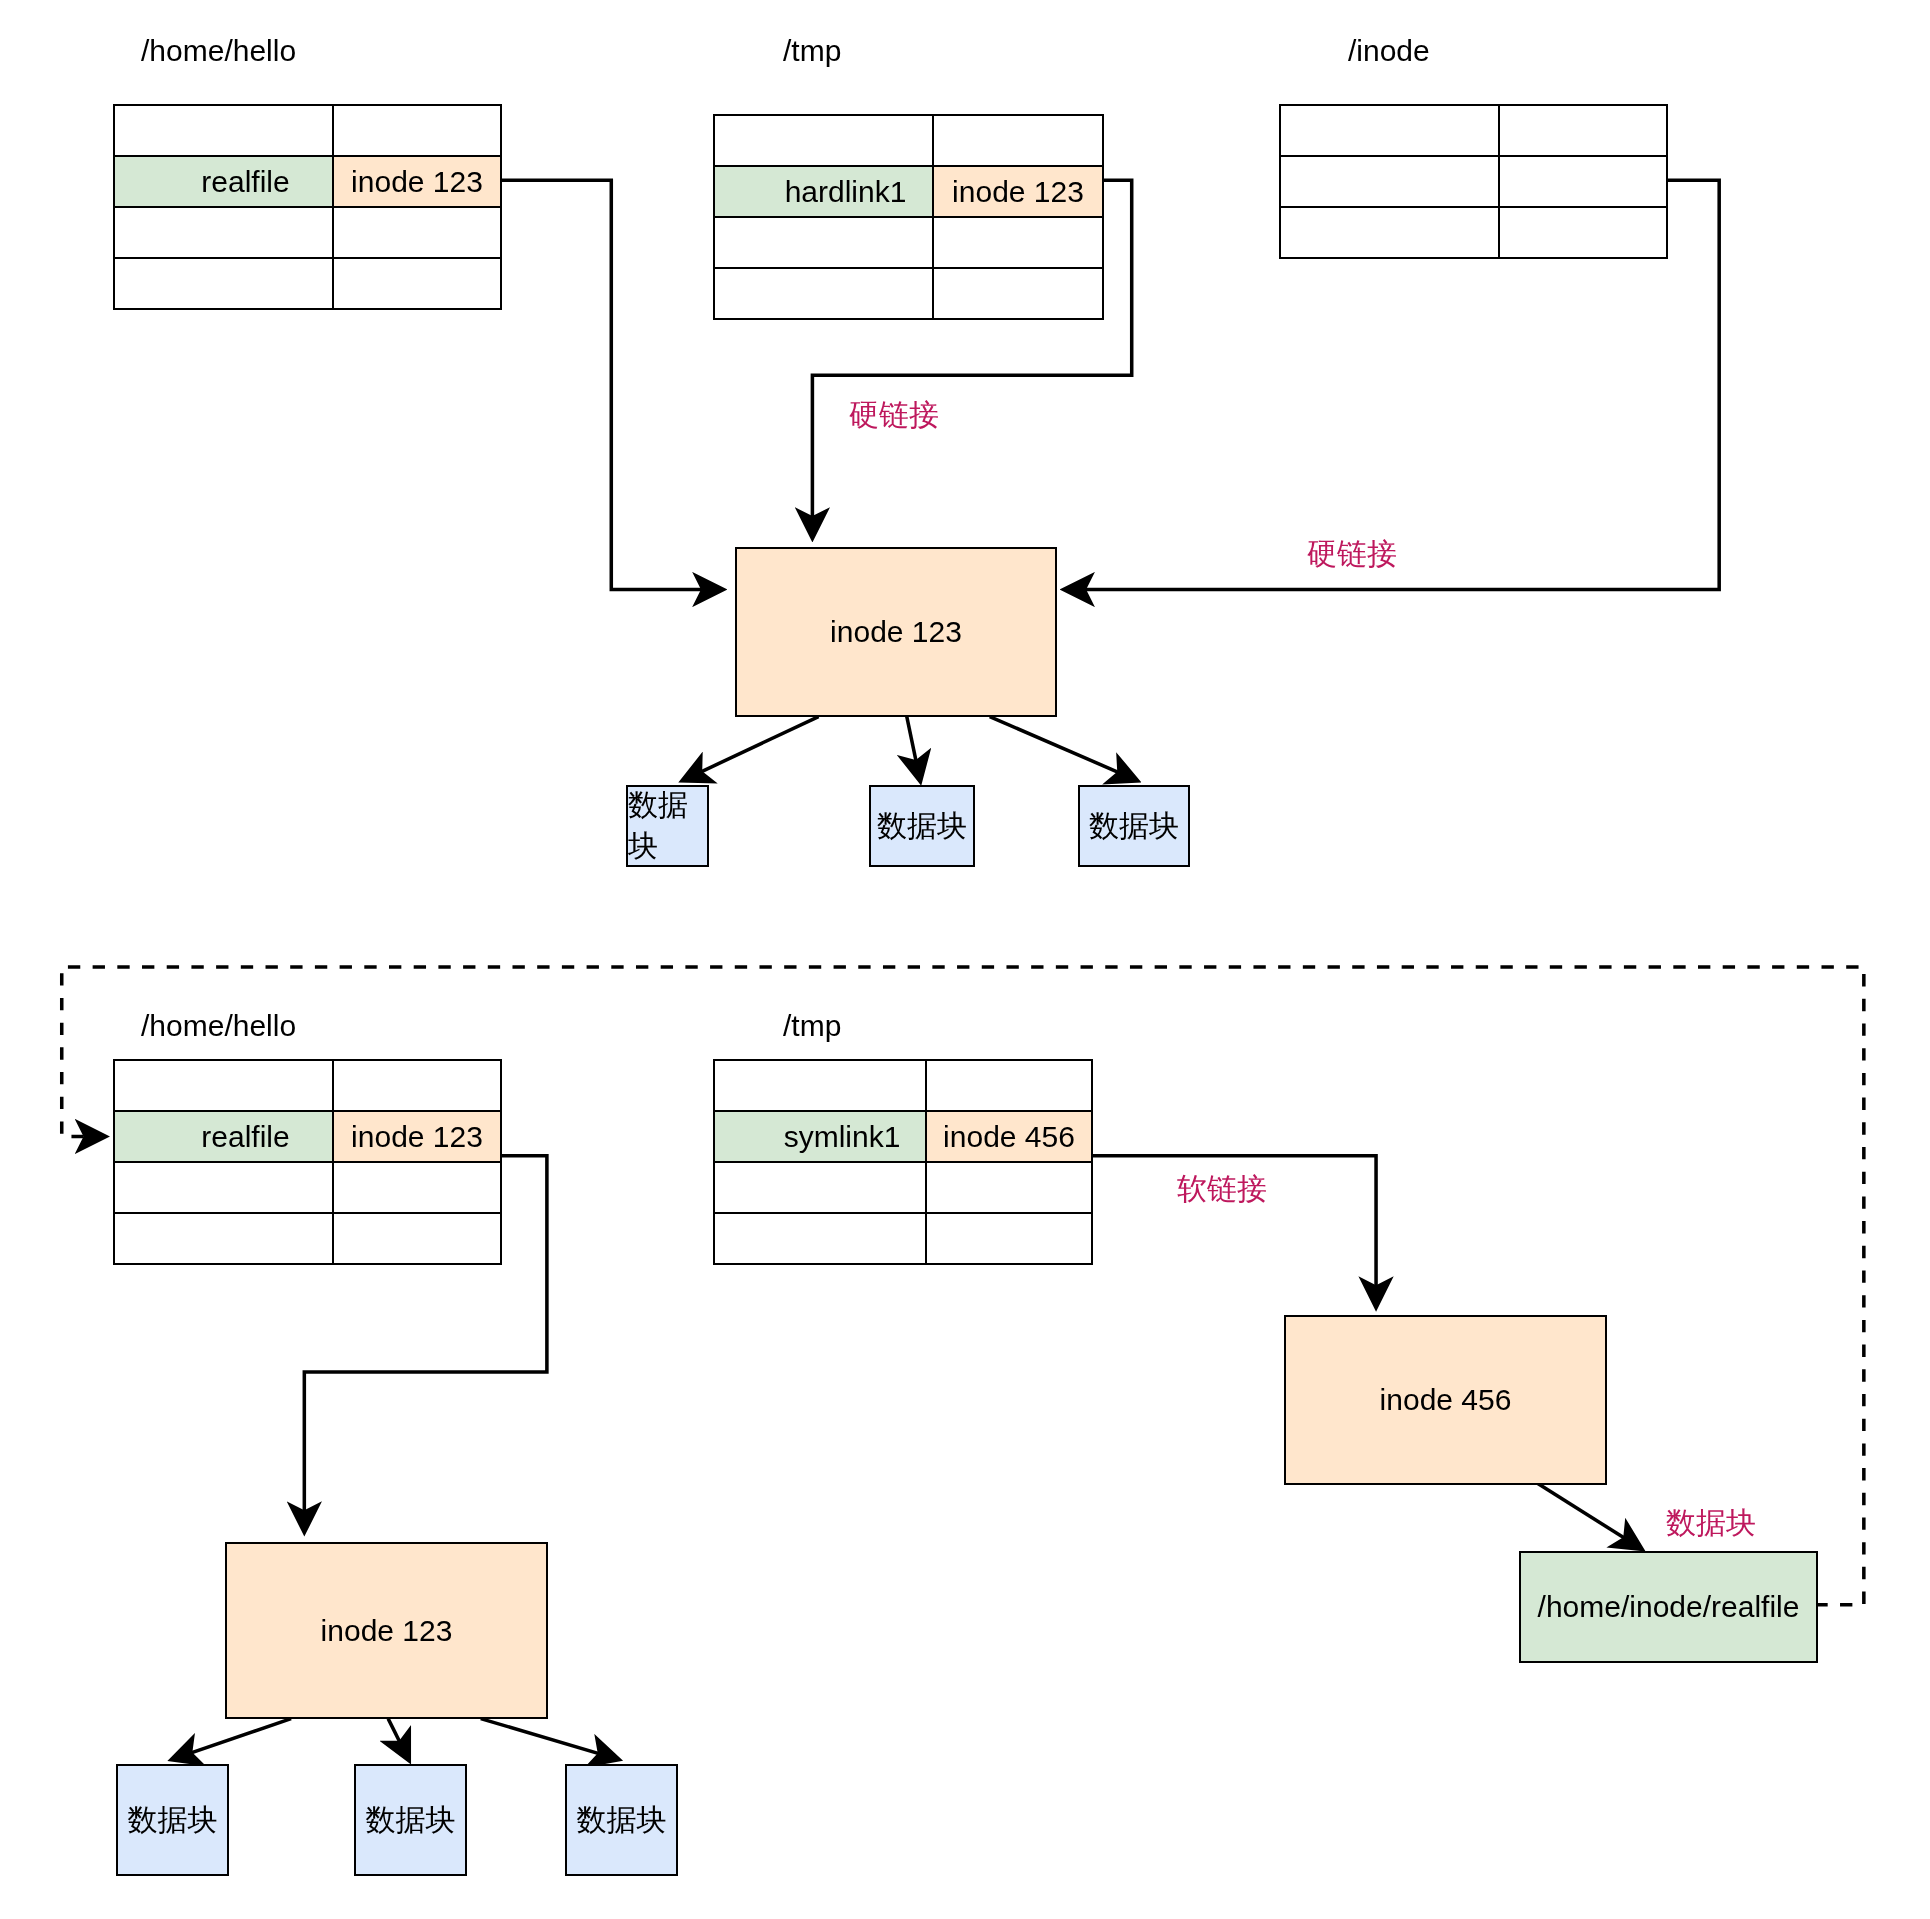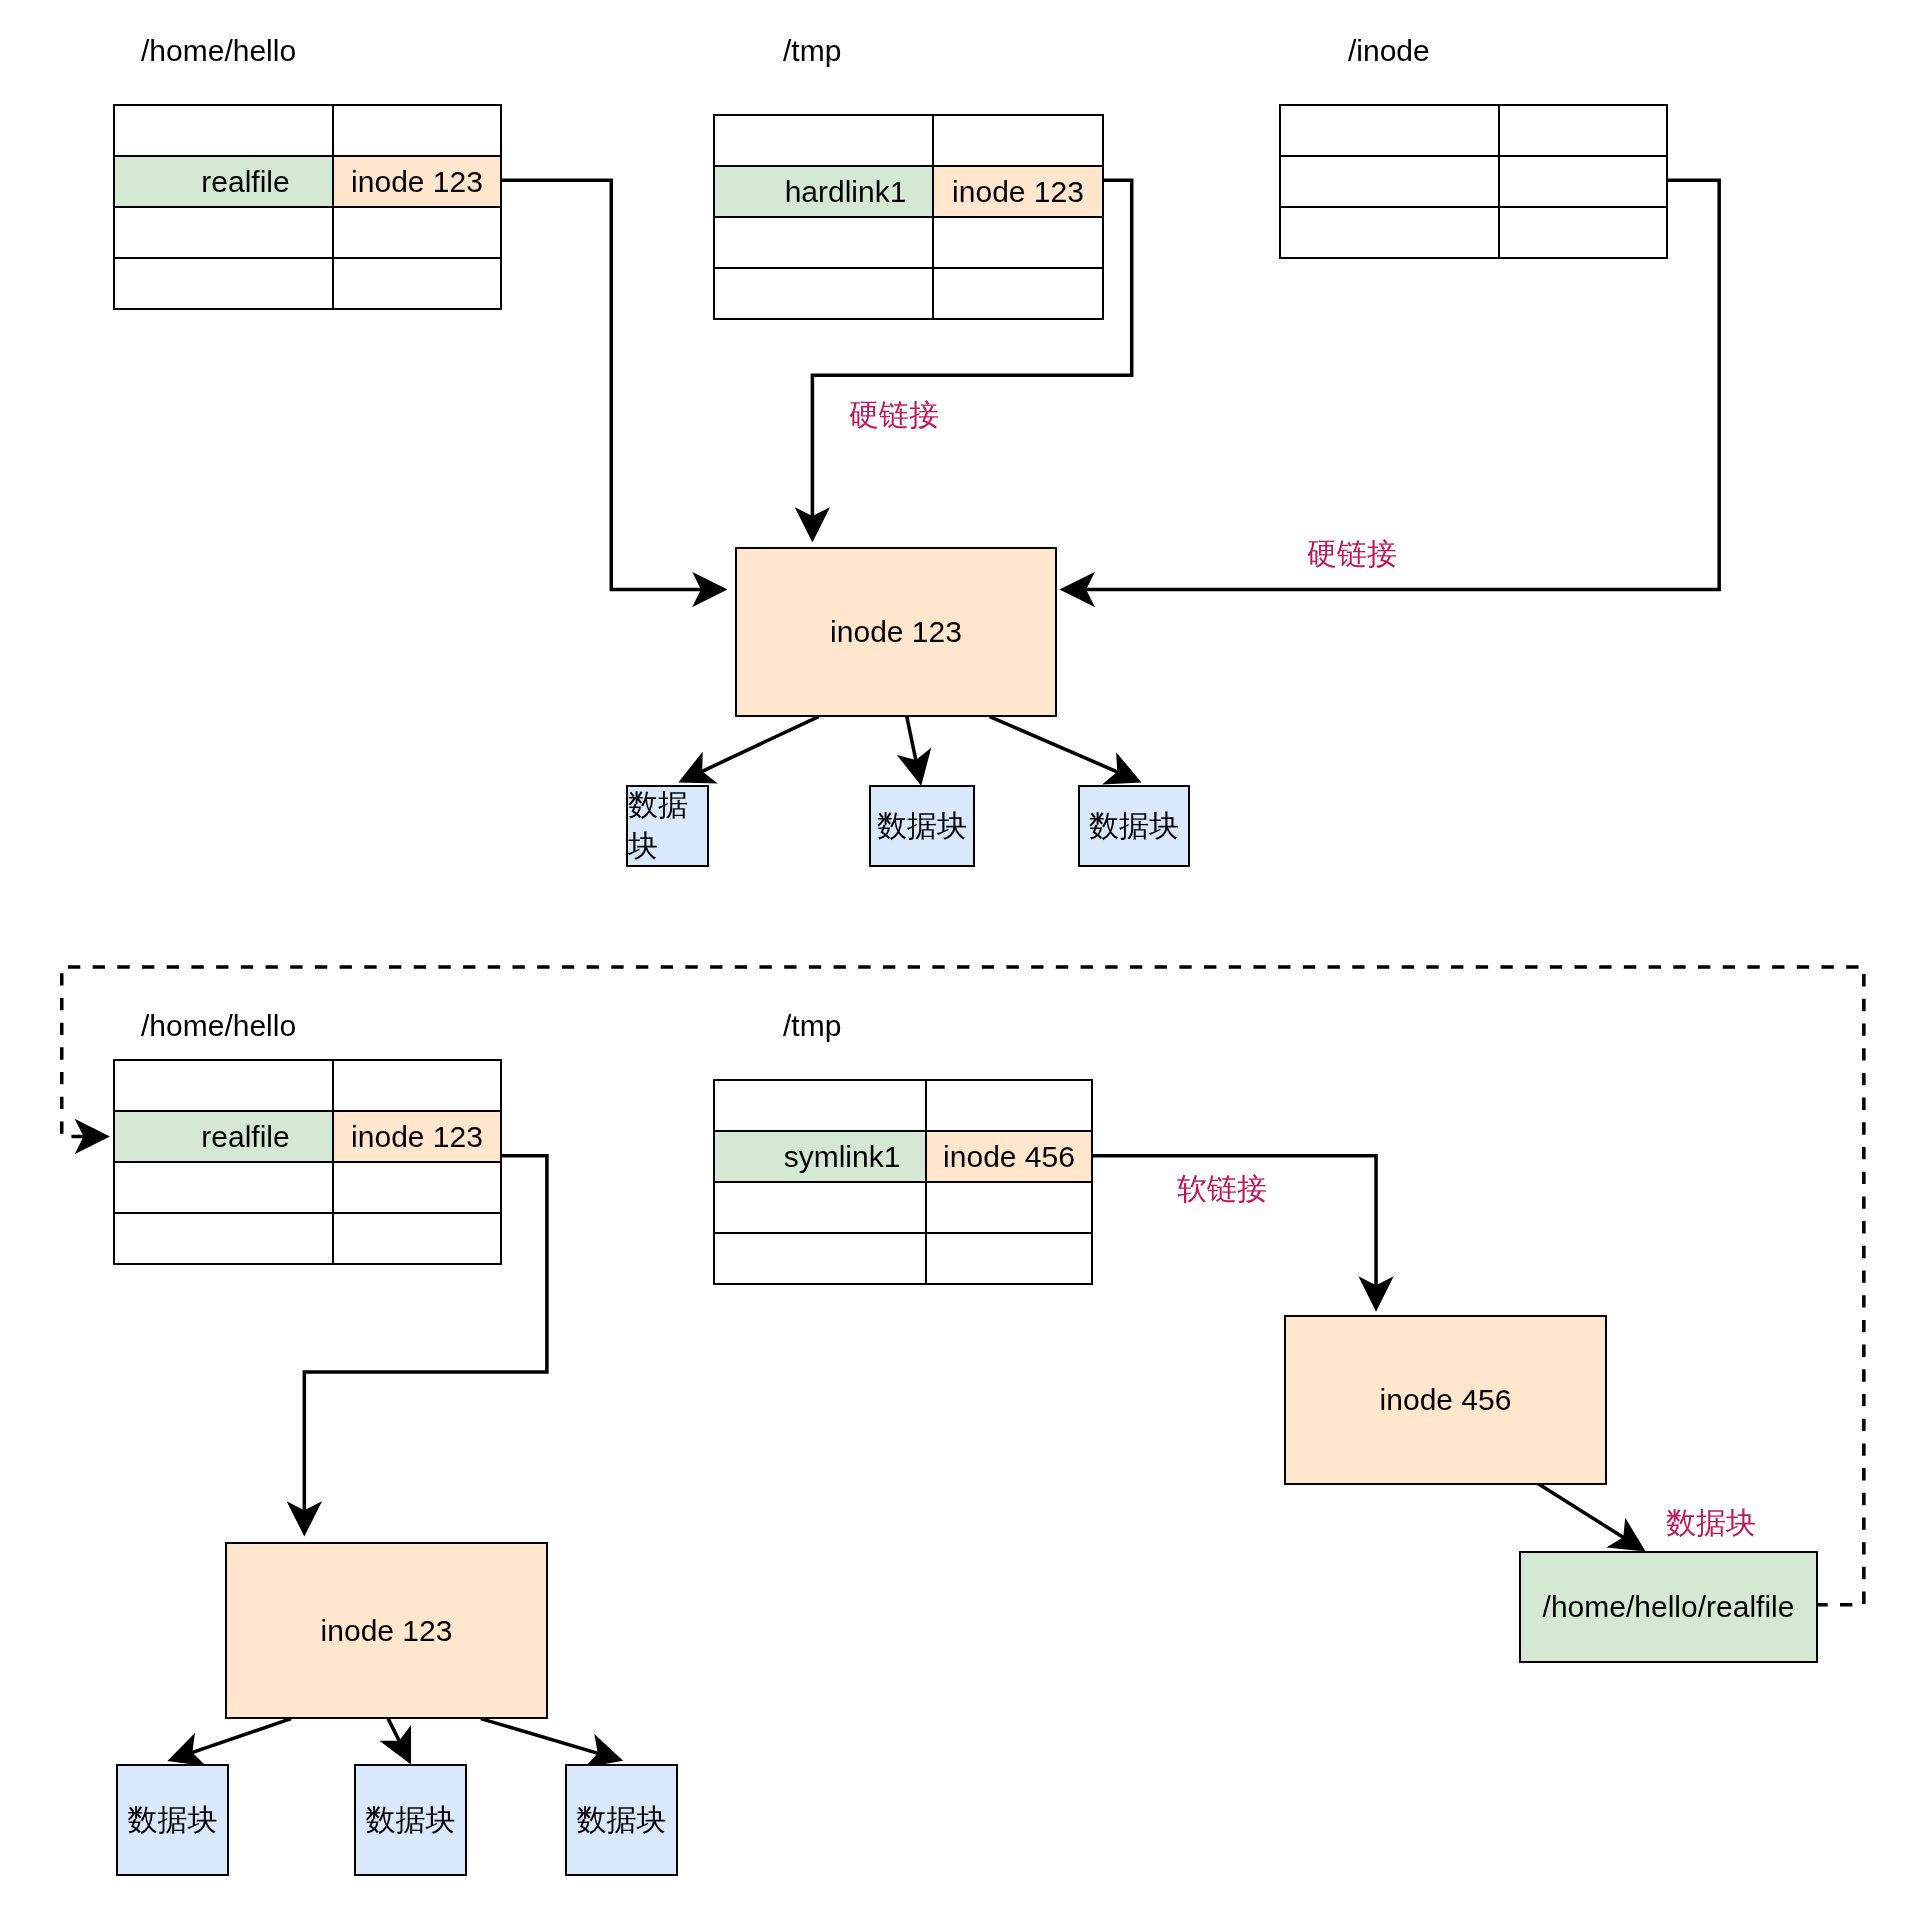--- a/index.html
+++ b/index.html
@@ -175,21 +175,21 @@
       <td></td>
     </tr>
     <tr>
       <td></td>
       <td></td>
     </tr>
   </tbody>
     </table>
 
   <div class="dirlabel" style="left:783px; top:1009px;">/tmp</div>
-  <table class="dirtable" style="left:713px; top:1059px; width:374px;margin-top:20px;">
+  <table class="dirtable" style="left:713px; top:1059px; width:374px;">
     <tbody>
         <tr>
       <td style="width:210px;"></td>
       <td style="width:164px;"></td>
     </tr>
     <tr>
       <td class="name">symlink1</td>
       <td class="ino">inode 456</td>
     </tr>
     <tr>
@@ -204,20 +204,20 @@
     </table>
 
   <div class="edgelabel" style="left:1177px; top:1169px;">软链接</div>
 
   <div class="edgelabel" style="left:1666px; top:1503px;">数据块</div>
 
   <div class="nodebox" style="left:225px; top:1542px; width:319px; height:173px;">inode 123</div>
 
   <div class="nodebox" style="left:1284px; top:1315px; width:319px; height:166px;">inode 456</div>
 
-  <div class="targetbox" style="left:1519px; top:1551px; width:295px; height:108px;">/home/hello/realfile</div>
+  <div class="targetbox" style="left:1519px; top:1551px; width:295px; height:108px;">/home/inode/realfile</div>
 
   <div class="datablock" style="left:116px; top:1764px; width:109px; height:108px;">数据块</div>
   <div class="datablock" style="left:354px; top:1764px; width:109px; height:108px;">数据块</div>
   <div class="datablock" style="left:565px; top:1764px; width:109px; height:108px;">数据块</div>
 
 </div>
 
 
 </body></html>

